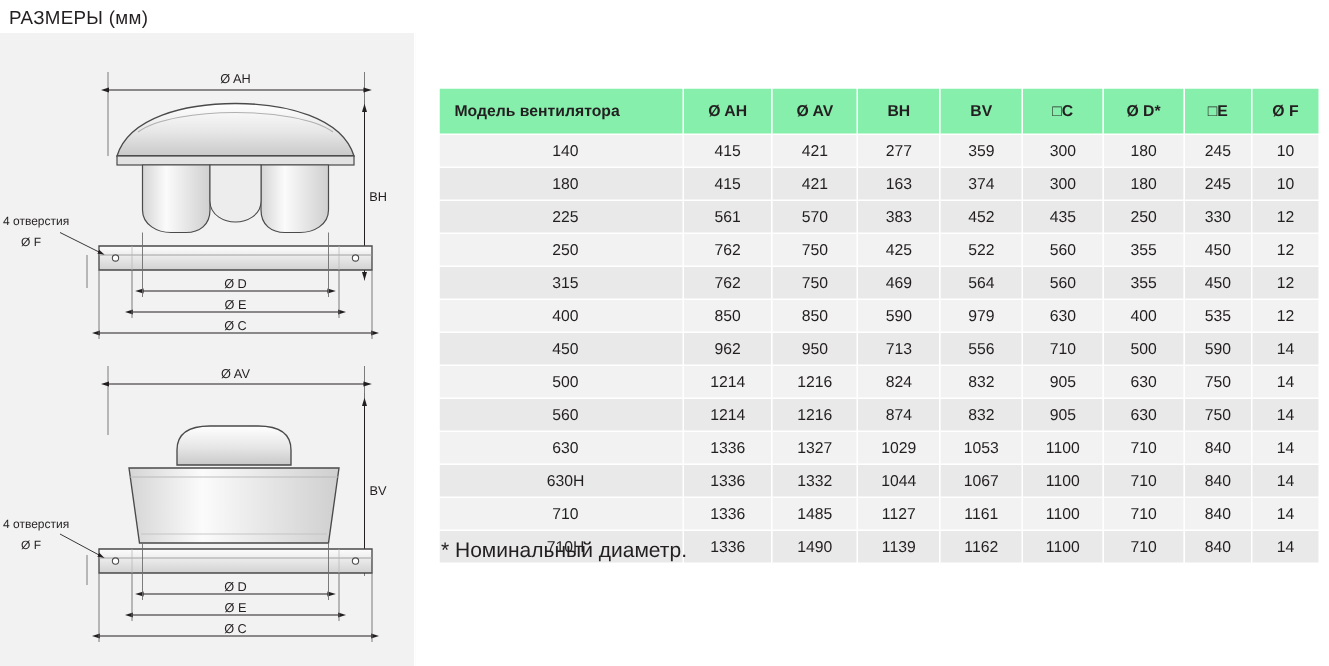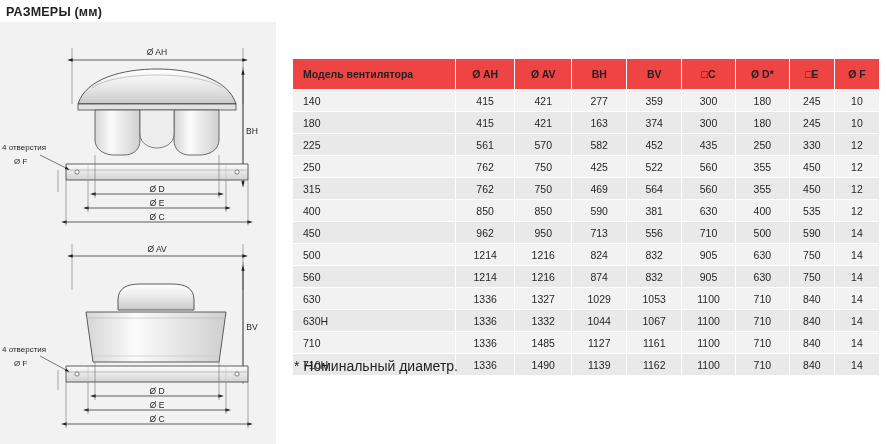--- a/index.html
+++ b/index.html
@@ -15,21 +15,21 @@
     color: #231f20;
     overflow: hidden;
   }
 
   
   .page-title {
     position: absolute;
     left: 6px;
     top: 5px;
     font-size: 12.5px;
-    font-weight: bold;
+    font-weight: normal;
     letter-spacing: 0.2px;
     color: #231f20;
   }
 
   
   .drawing-panel {
     position: absolute;
     left: 0px;
     top: 22px;
     width: 276px;
@@ -50,21 +50,21 @@
     left: 292px;
     top: 58px;
     width: 588px;
   }
   table.spec {
     border-collapse: collapse;
     width: 588px;
     font-size: 10.5px;
   }
   table.spec th {
-    background: #ef4444;
+    background: #86efac;
     font-weight: bold;
     font-size: 10.5px;
     color: #231f20;
     height: 30px;
     padding: 0 4px;
     border: 1px solid #ffffff;
     text-align: center;
     white-space: nowrap;
   }
   table.spec th.model-col {
@@ -74,21 +74,21 @@
   }
   table.spec td {
     height: 21px;
     padding: 0 4px;
     border: 1px solid #ffffff;
     text-align: center;
     color: #231f20;
     font-size: 10.5px;
   }
   table.spec td.model-col {
-    text-align: left;
+    text-align: center;
     padding-left: 10px;
   }
   table.spec tr.row-a td { background: #f2f2f2; }
   table.spec tr.row-b td { background: #e9e9e9; }
 
   .footnote {
     position: absolute;
     left: 294px;
     top: 358px;
     font-size: 14px;
@@ -294,21 +294,21 @@
           <td>374</td>
           <td>300</td>
           <td>180</td>
           <td>245</td>
           <td>10</td>
         </tr>
         <tr class="row-b">
           <td class="model-col">225</td>
           <td>561</td>
           <td>570</td>
-          <td>582</td>
+          <td>383</td>
           <td>452</td>
           <td>435</td>
           <td>250</td>
           <td>330</td>
           <td>12</td>
         </tr>
         <tr class="row-a">
           <td class="model-col">250</td>
           <td>762</td>
           <td>750</td>
@@ -328,21 +328,21 @@
           <td>560</td>
           <td>355</td>
           <td>450</td>
           <td>12</td>
         </tr>
         <tr class="row-a">
           <td class="model-col">400</td>
           <td>850</td>
           <td>850</td>
           <td>590</td>
-          <td>381</td>
+          <td>979</td>
           <td>630</td>
           <td>400</td>
           <td>535</td>
           <td>12</td>
         </tr>
         <tr class="row-b">
           <td class="model-col">450</td>
           <td>962</td>
           <td>950</td>
           <td>713</td>

